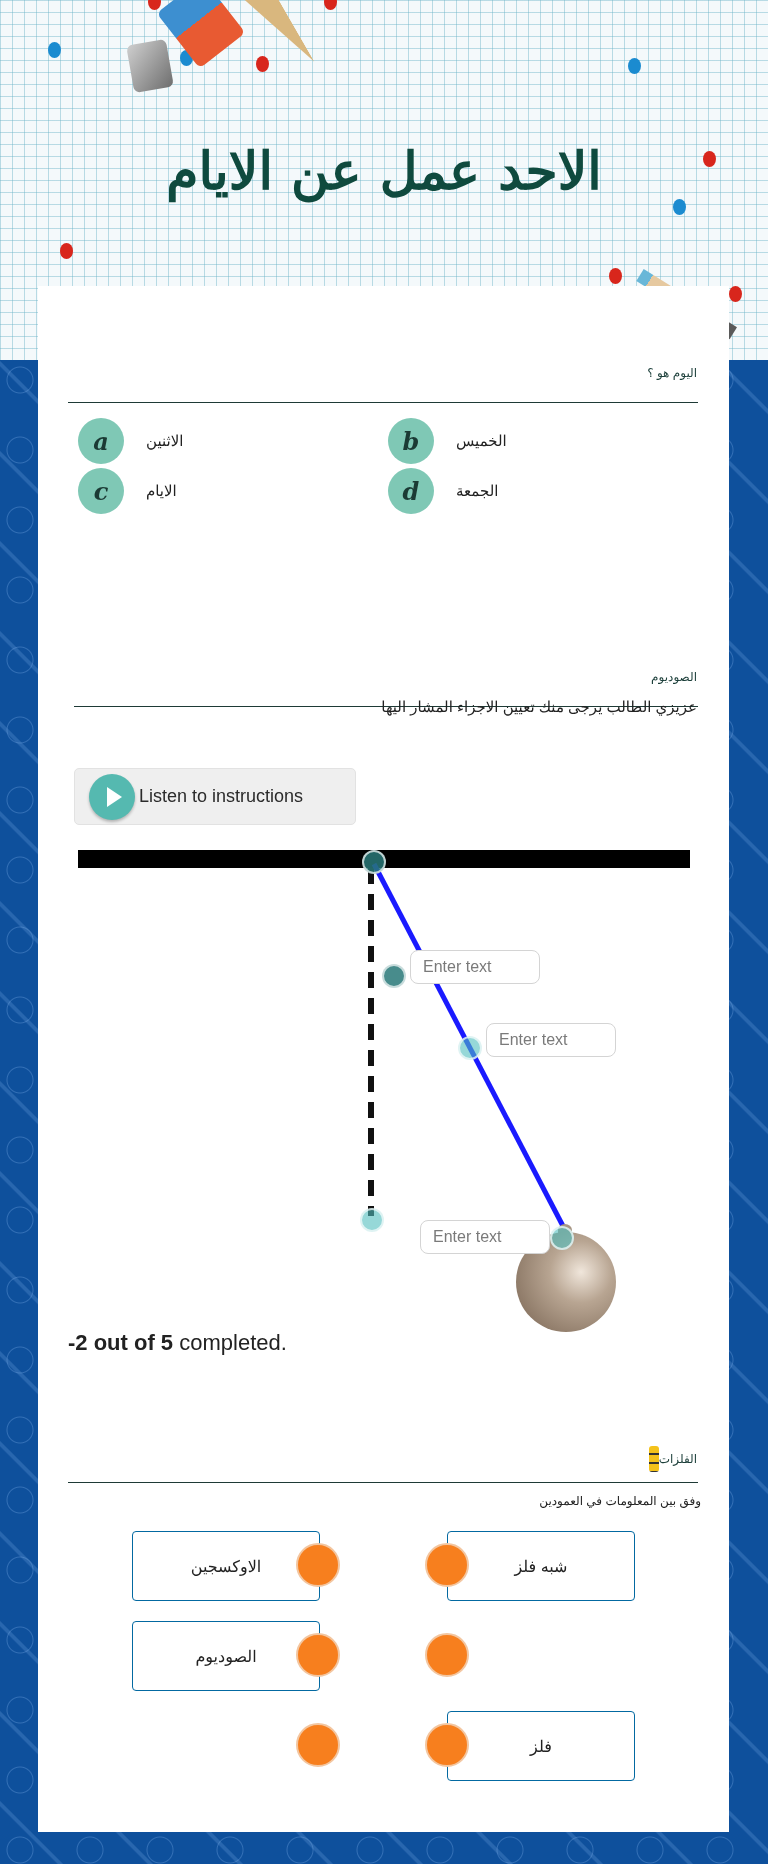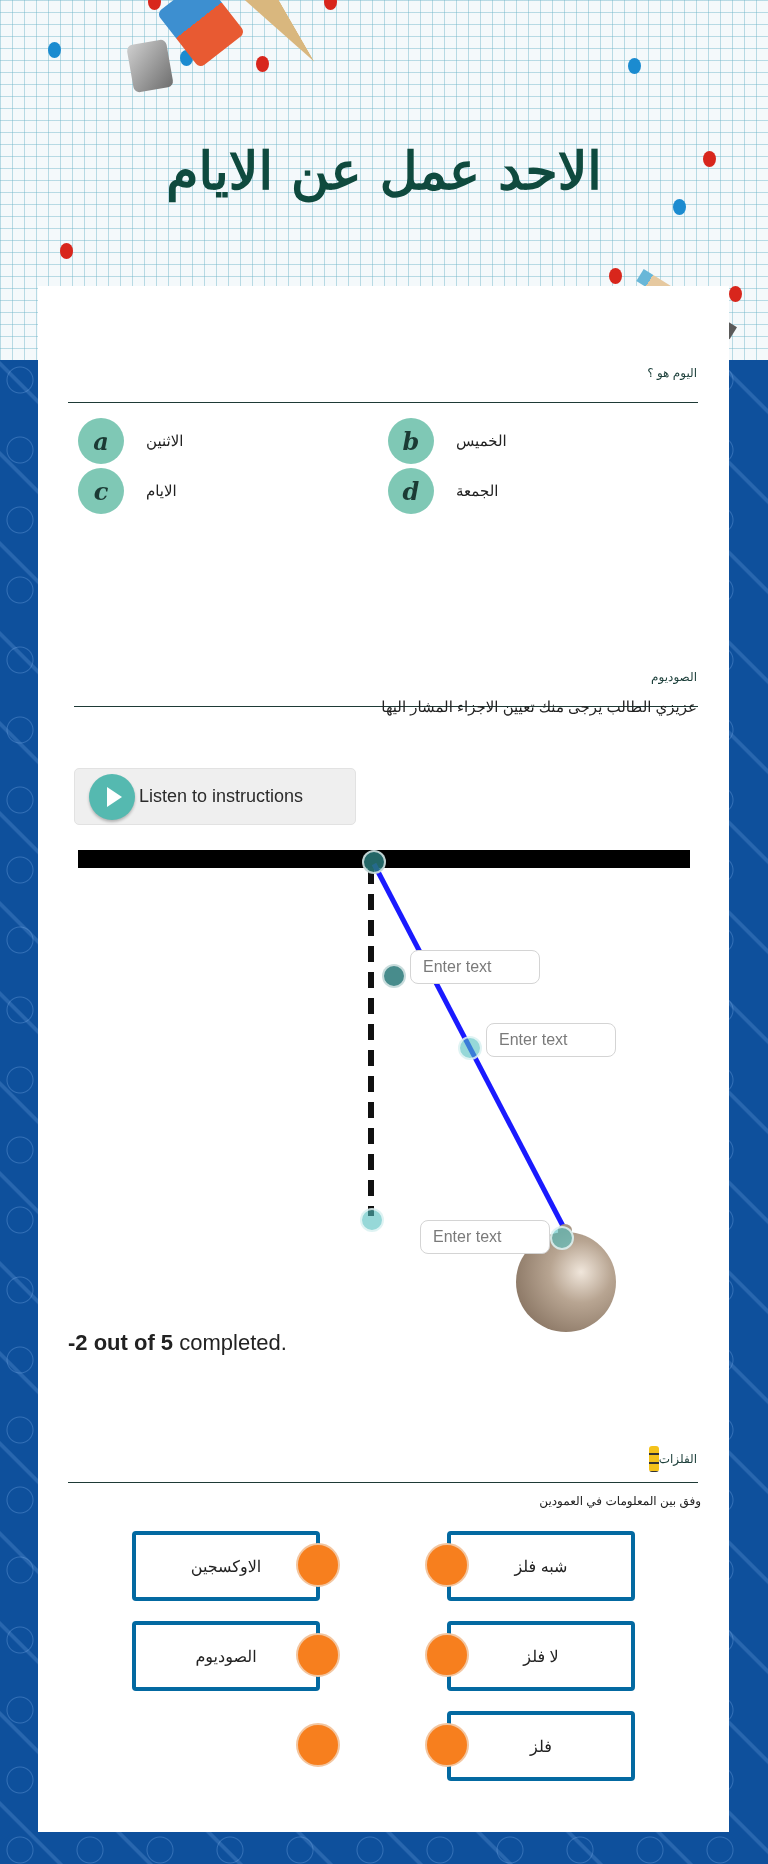--- a/index.html
+++ b/index.html
@@ -108,21 +108,21 @@
     position: absolute; left: 478px; top: 396px; width: 100px; height: 100px; border-radius: 50%;
     background: radial-gradient(circle at 65% 40%, #f0e6db 0%, #b8a592 35%, #8a7664 80%);
   }
   .bob-cap {
     position: absolute; left: 520px; top: 388px; width: 14px; height: 12px; border-radius: 50% 50% 20% 20%;
     background: #a89684;
   }
   .progress { position: absolute; left: 30px; top: 1044px; font-size: 22px; color: #222; }
   .progress b { font-weight: bold; }
   .match-card {
-    position: absolute; width: 188px; height: 70px; border: 4px solid #0369a1; border-radius: 4px; background: #fff;
+    position: absolute; width: 188px; height: 70px; border: 1px solid #0369a1; border-radius: 4px; background: #fff;
     display: flex; align-items: center; justify-content: center; font-size: 16px; color: #222; direction: rtl;
   }
   .match-dot {
     position: absolute; width: 44px; height: 44px; border-radius: 50%;
     background: #f77f1e; border: 2px solid #f3c6a0;
   }
   .emoji { display: inline-block; width: 10px; height: 26px; margin-left: 2px;
     background: repeating-linear-gradient(to bottom, #f4c21b 0 7px, #333 7px 9px); border-radius: 3px; vertical-align: middle; }
 </style>
 </head>
@@ -210,18 +210,17 @@
   <div class="rule" style="left:30px;top:1196px;width:630px;"></div>
   <div class="instr" style="top:1208px;right:28px;font-size:12px;">وفق بين المعلومات في العمودين</div>
 
   <div class="match-card" style="left:94px;top:1245px;">الاوكسجين</div>
   <div class="match-card" style="left:94px;top:1335px;">الصوديوم</div>
   <div class="match-dot" style="left:258px;top:1257px;"></div>
   <div class="match-dot" style="left:258px;top:1347px;"></div>
   <div class="match-dot" style="left:258px;top:1437px;"></div>
 
   <div class="match-card" style="left:409px;top:1245px;">شبه فلز</div>
-  <div class="match-card" style="left:409px;top:1335px;">لا فلز</div>
   <div class="match-card" style="left:409px;top:1425px;">فلز</div>
   <div class="match-dot" style="left:387px;top:1257px;"></div>
   <div class="match-dot" style="left:387px;top:1347px;"></div>
   <div class="match-dot" style="left:387px;top:1437px;"></div>
 </div>
 
 </body></html>

